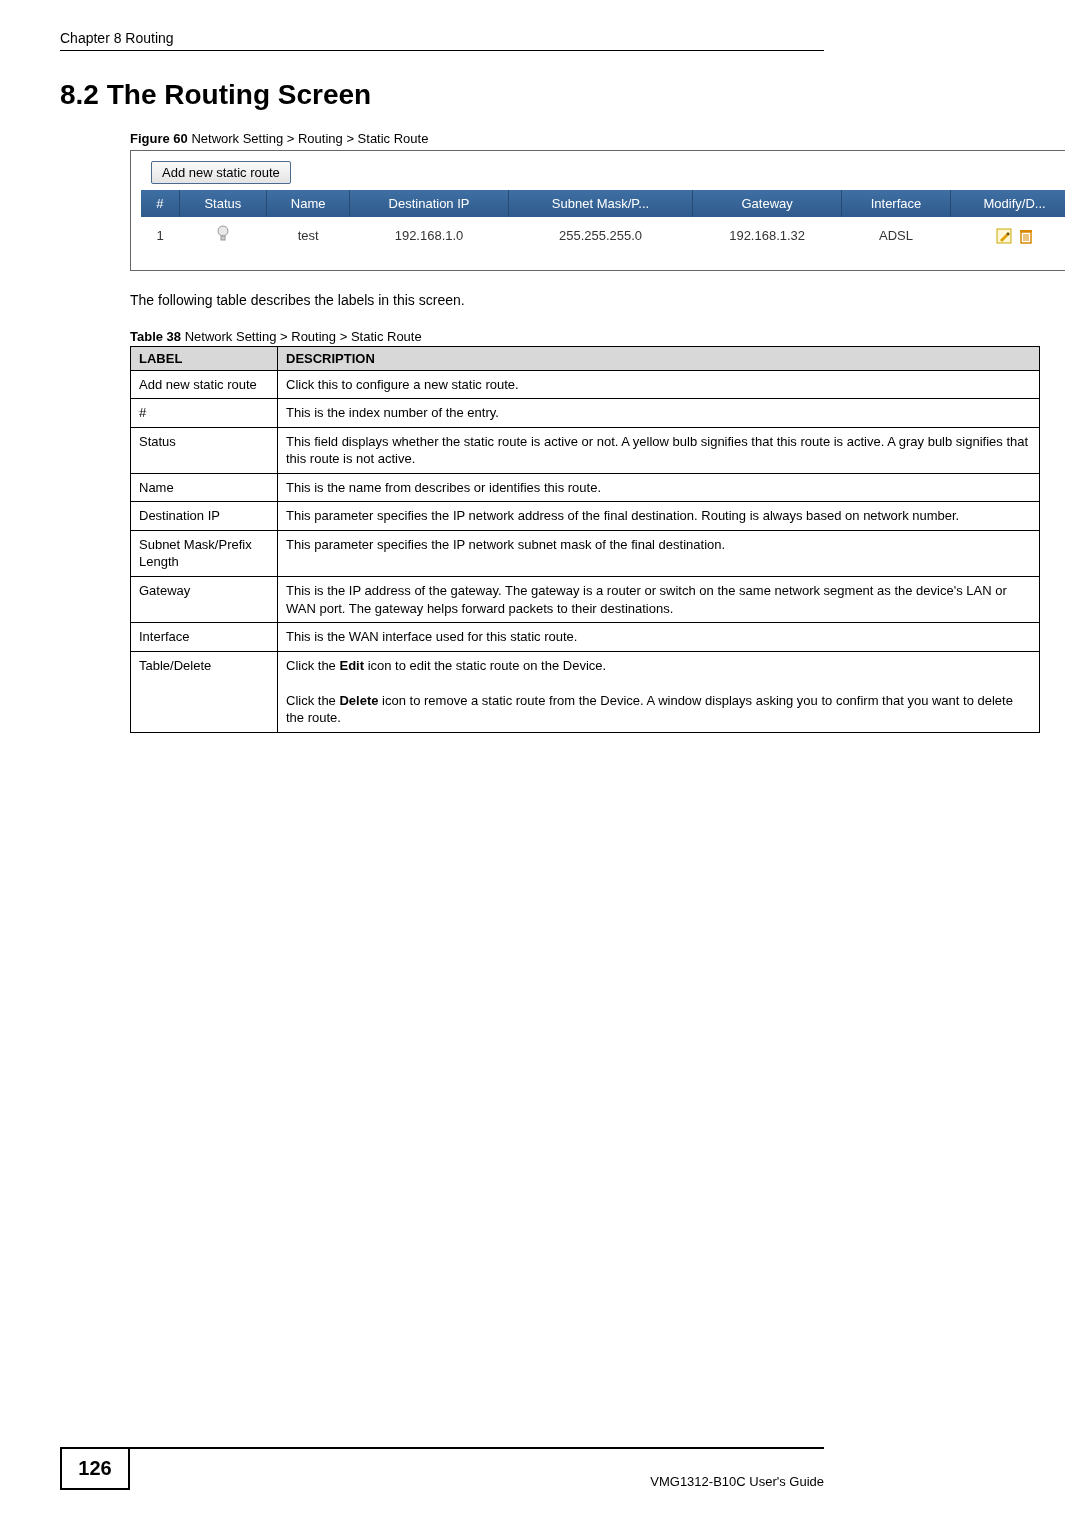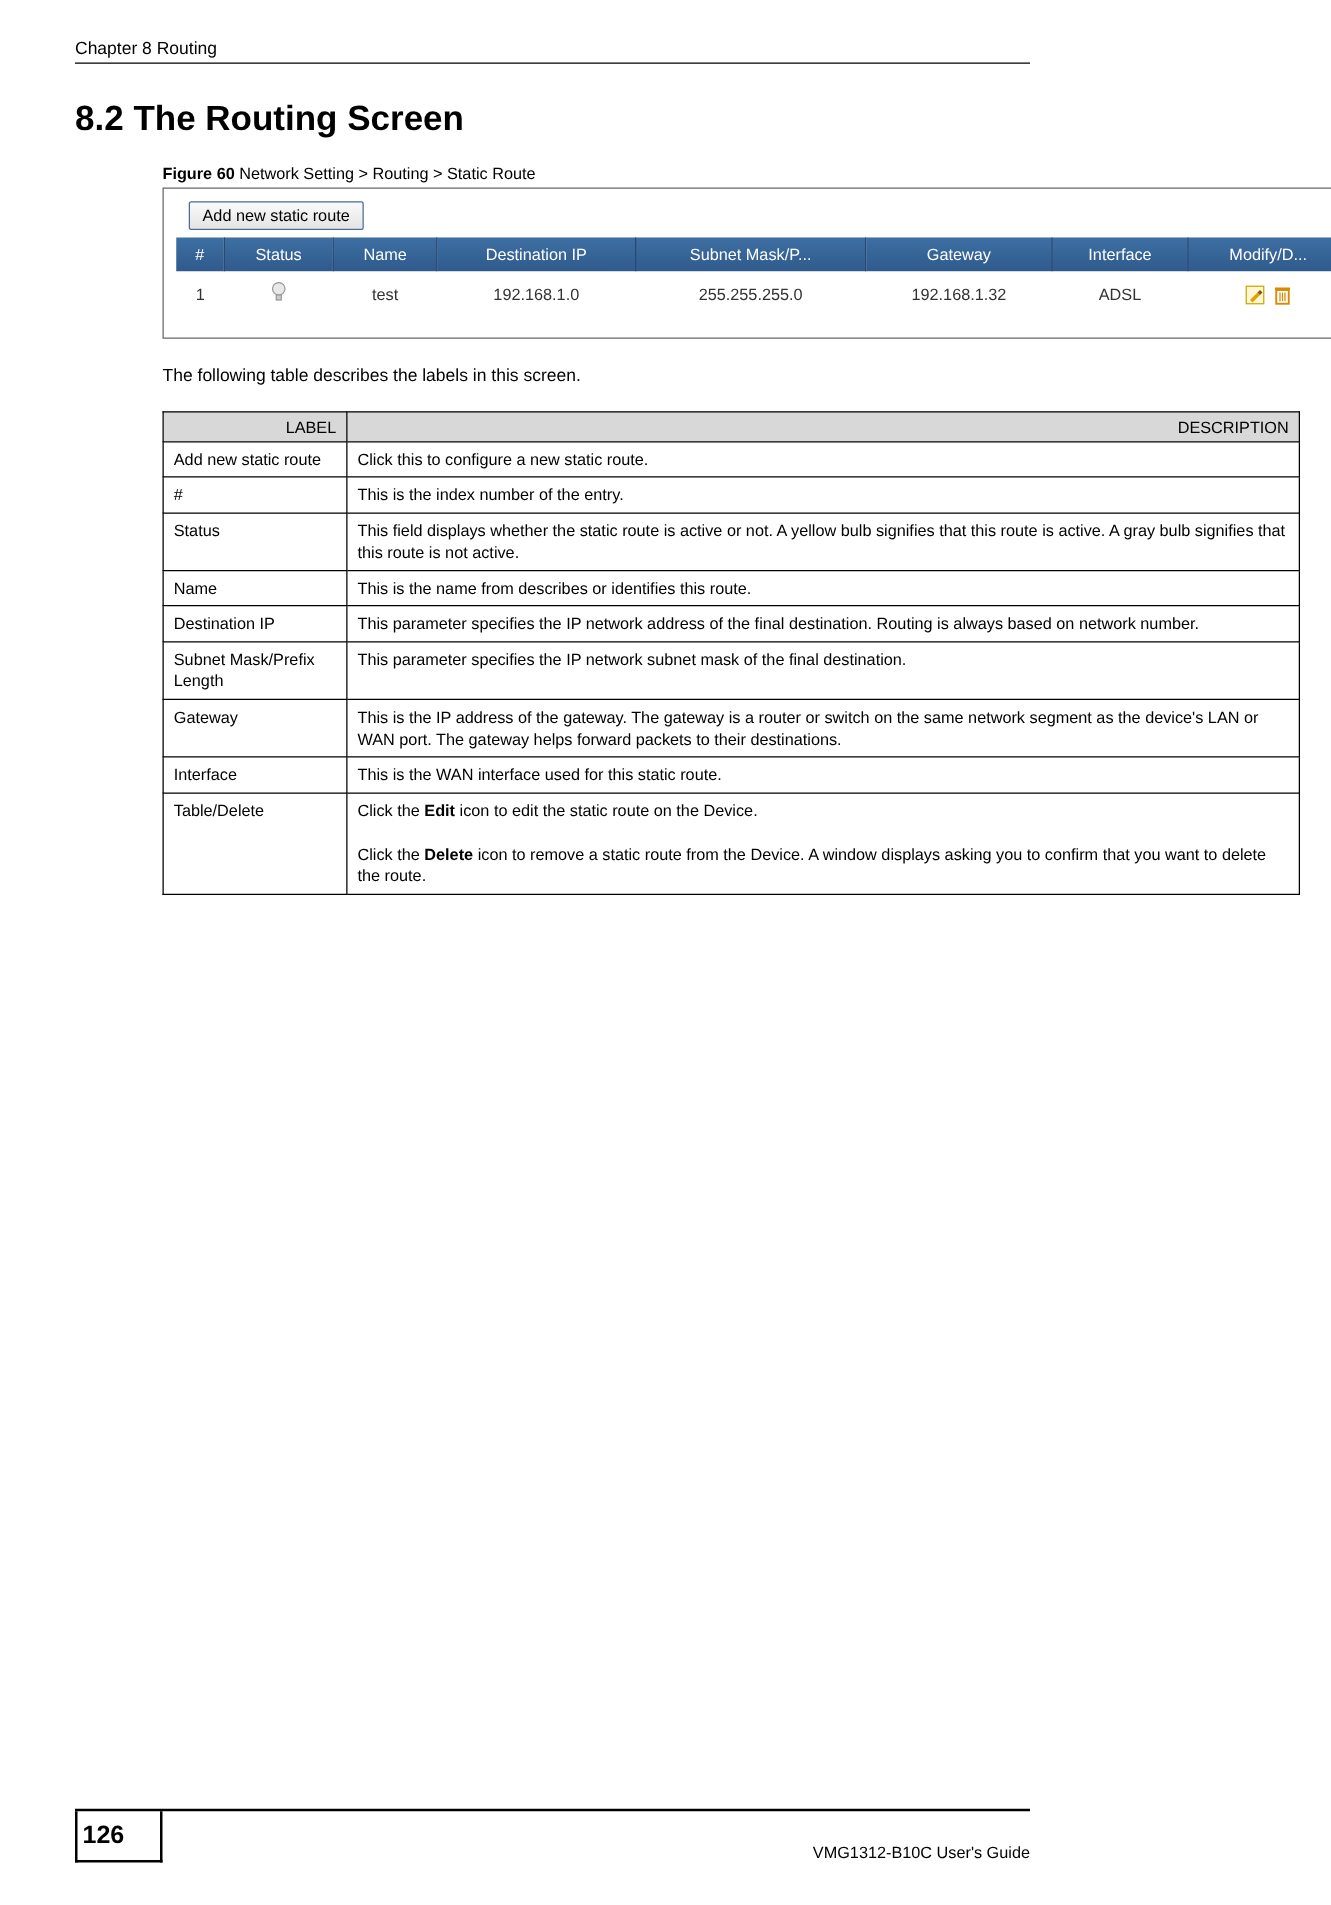--- a/index.html
+++ b/index.html
@@ -94,23 +94,23 @@
     margin-bottom: 2px;
   }
   .desc-table {
     border-collapse: collapse;
     width: 910px;
     font-size: 13px;
   }
   .desc-table th {
     background: #d8d8d8;
     border: 1px solid #000;
-    text-align: right;
+    text-align: left;
     padding: 4px 8px;
-    font-weight: normal;
+    font-weight: bold;
   }
   .desc-table td {
     border: 1px solid #000;
     padding: 5px 8px;
     vertical-align: top;
     line-height: 1.35;
   }
   .desc-table td.label-cell {
     width: 130px;
   }
@@ -128,21 +128,21 @@
     margin: 0 0 0 0;
   }
   .footer-bar {
     display: flex;
     align-items: stretch;
   }
   .page-num-box {
     border: 2px solid #000;
     border-top: none;
     width: 58px;
-    text-align: left;
+    text-align: center;
     font-weight: bold;
     font-size: 20px;
     padding: 8px 4px;
   }
   .footer-text {
     flex: 1;
     text-align: right;
     font-size: 13px;
     padding-top: 25px;
   }
@@ -211,20 +211,23 @@
                   </svg>
               </span>
             </td>
           </tr>
         </tbody>
       </table>
     </div>
 
     <p class="body-para">The following table describes the labels in this screen.</p>
 
+    <div class="tbl-caption">
+      <b>Table 38</b><span>   Network Setting &gt; Routing &gt; Static Route</span>
+    </div>
 
     <table class="desc-table">
       <thead>
         <tr>
           <th>LABEL</th>
           <th>DESCRIPTION</th>
         </tr>
       </thead>
       <tbody>
         <tr>

